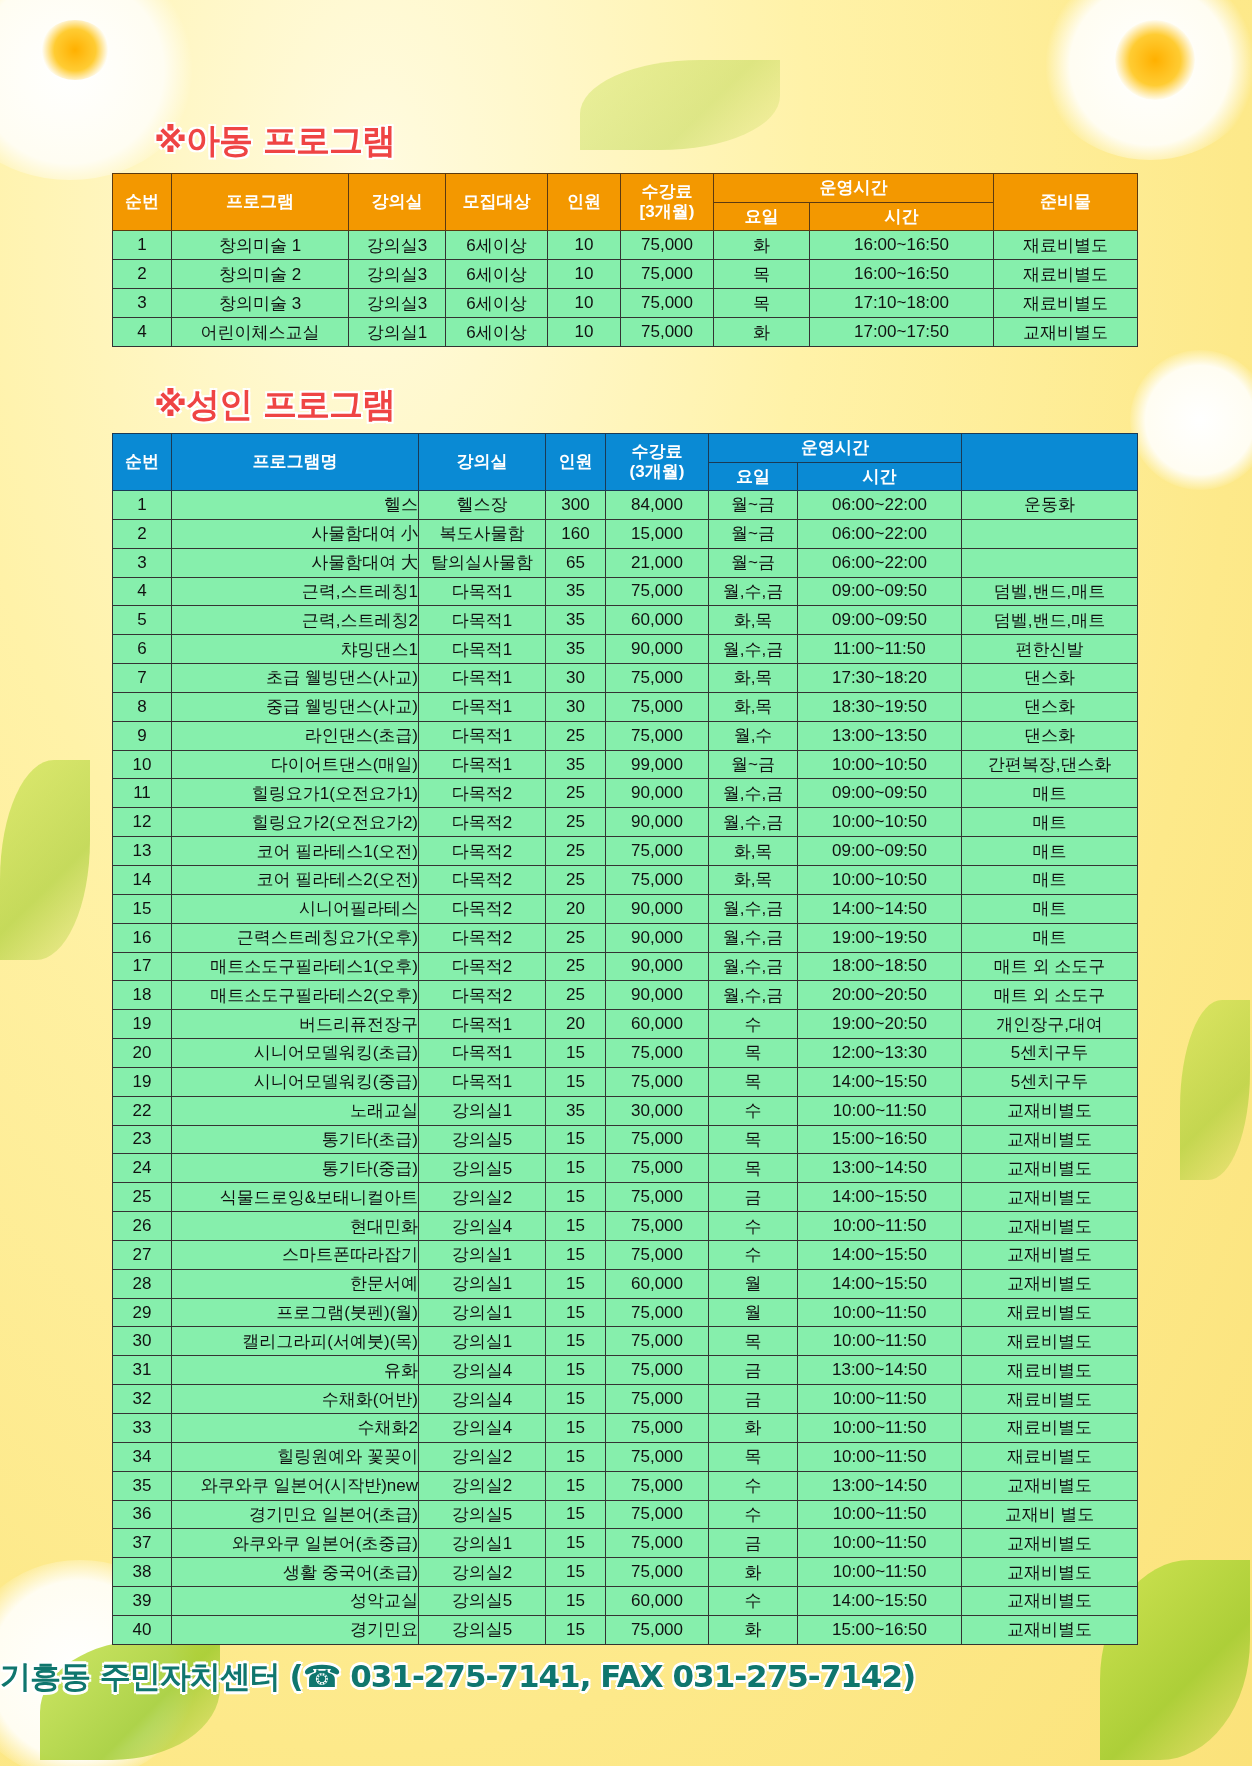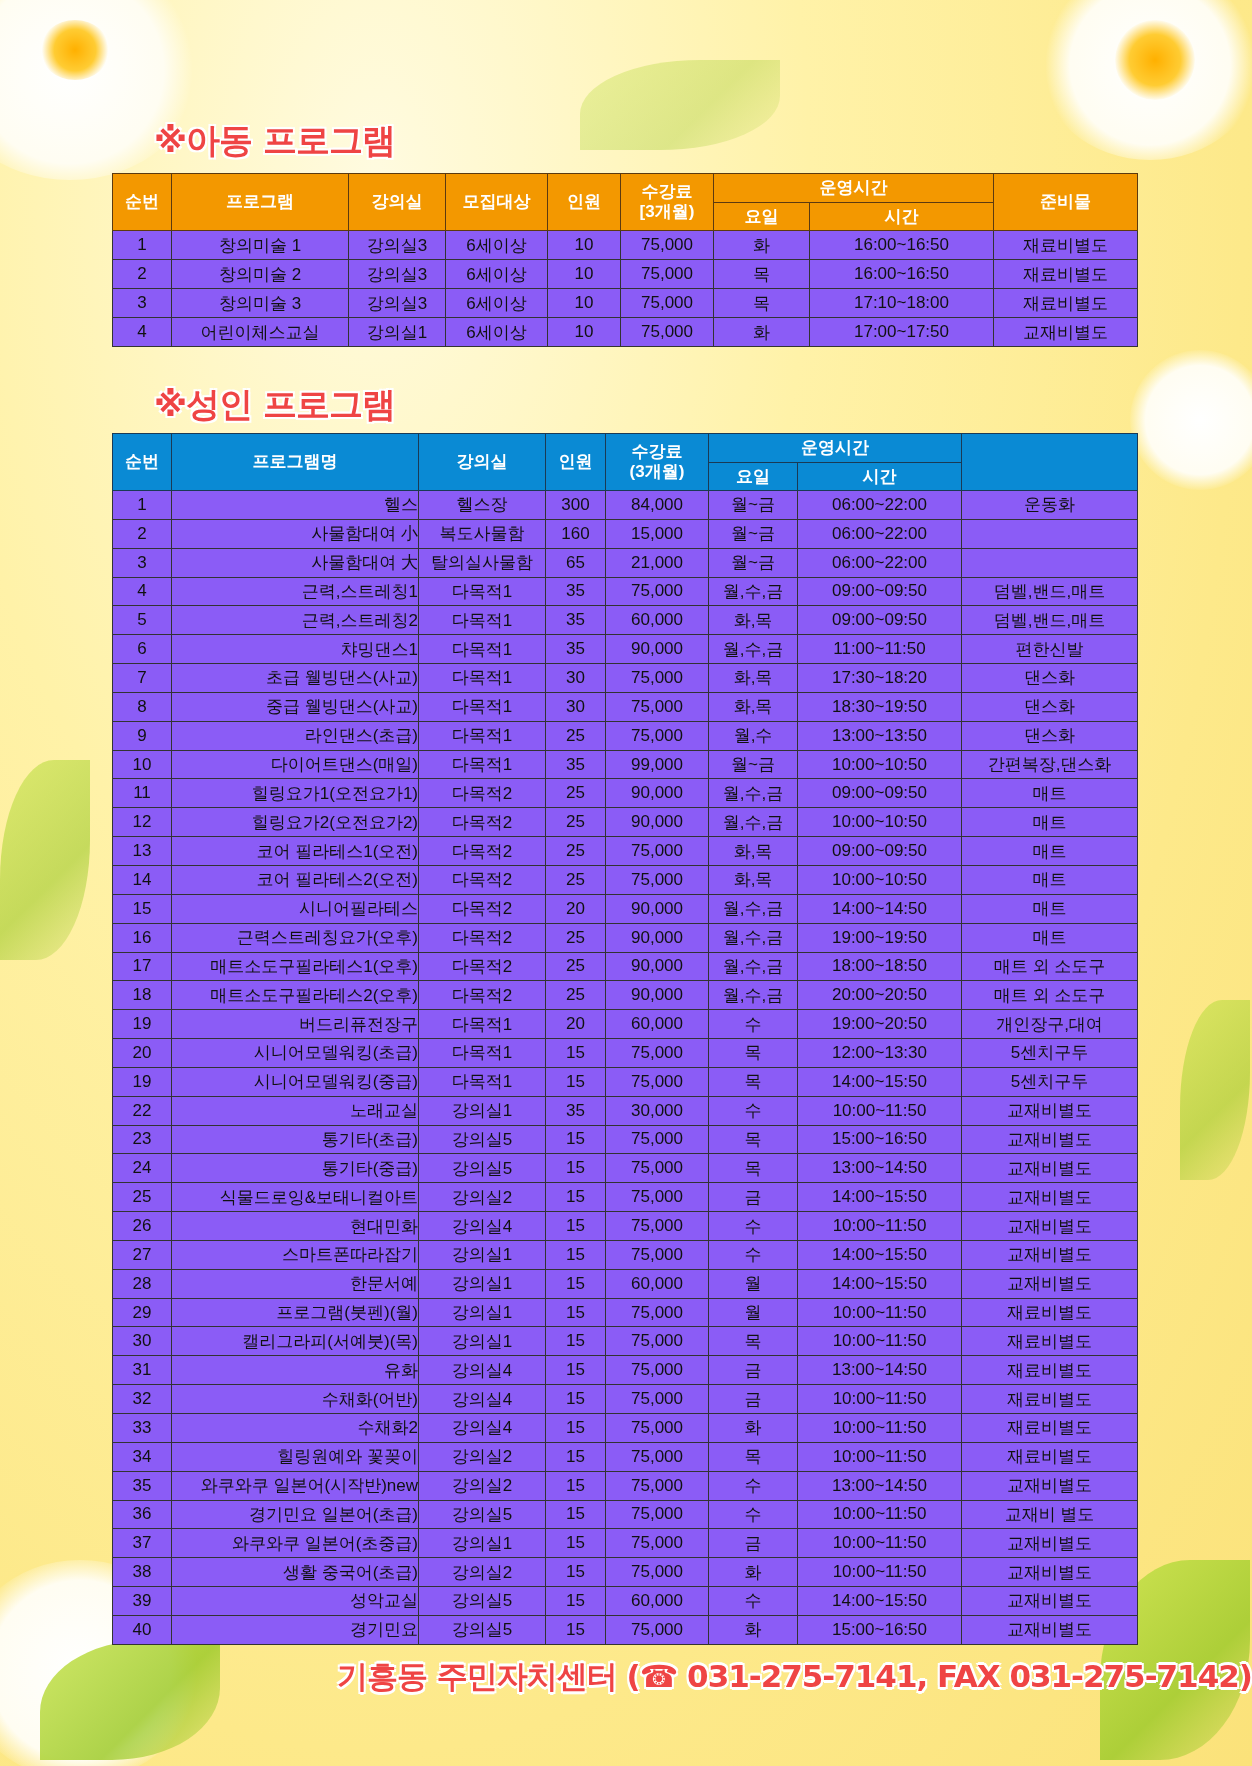--- a/index.html
+++ b/index.html
@@ -15,33 +15,33 @@
   .flower-core { border-radius: 50%; background: radial-gradient(circle, #ffb000 0%, #ffcc33 45%, rgba(255,204,51,0) 72%); }
   .leaf { border-radius: 60% 0 60% 0; background: linear-gradient(135deg, #c7e34a 0%, #9fcb2c 60%, rgba(159,203,44,0.2) 100%); opacity: .85; }
 
   .section-title {
     position: absolute; left: 106px;
     font-family: "DejaVu Sans", sans-serif; font-weight: 900; font-size: 34px;
     color: #ef4444; letter-spacing: -1px;
     text-shadow: 0 0 3px #fff, 0 0 3px #fff, 2px 2px 0 #fff, -2px -2px 0 #fff, 2px -2px 0 #fff, -2px 2px 0 #fff;
     margin-left: 48px;
   }
-  table { position: absolute; border-collapse: collapse; background: #8b5cf6; table-layout: fixed; }
+  table { position: absolute; border-collapse: collapse; background: #86efac; table-layout: fixed; }
   th, td { border: 1.5px solid #333; text-align: center; font-size: 17px; font-family: "Liberation Sans", sans-serif; white-space: nowrap; overflow: hidden; }
   th { color: #fff; font-weight: bold; font-size: 17px; line-height: 1.15; }
   .kids th { background: #f39800; border-color: #5b3a10; }
   .adult th { background: #0a8ad4; border-color: #1a3a55; }
   .kids td { height: 29px; }
   .adult td { height: 28.85px; }
   td.left { text-align: right; padding-left: 12px; }
 
   .footer {
-    position: absolute; left: 0; width: 1252px; top: 1656px; text-align: right;
+    position: absolute; left: 0; width: 1252px; top: 1656px; text-align: left;
     font-family: "DejaVu Sans", sans-serif; font-weight: 900; font-size: 31px; letter-spacing: -1px;
-    color: #ef4444;
+    color: #0f766e;
     text-shadow: 0 0 3px #fff, 2px 2px 0 #fff, -2px -2px 0 #fff, 2px -2px 0 #fff, -2px 2px 0 #fff, 0 3px 0 #fff, 0 -3px 0 #fff;
   }
 </style>
 </head>
 <body>
 
 <div class="deco flower" style="left:-60px;top:-40px;width:260px;height:220px;"></div>
 <div class="deco flower-core" style="left:40px;top:20px;width:70px;height:60px;"></div>
 <div class="deco flower" style="left:1040px;top:-30px;width:220px;height:190px;"></div>
 <div class="deco flower-core" style="left:1115px;top:20px;width:80px;height:80px;"></div>

